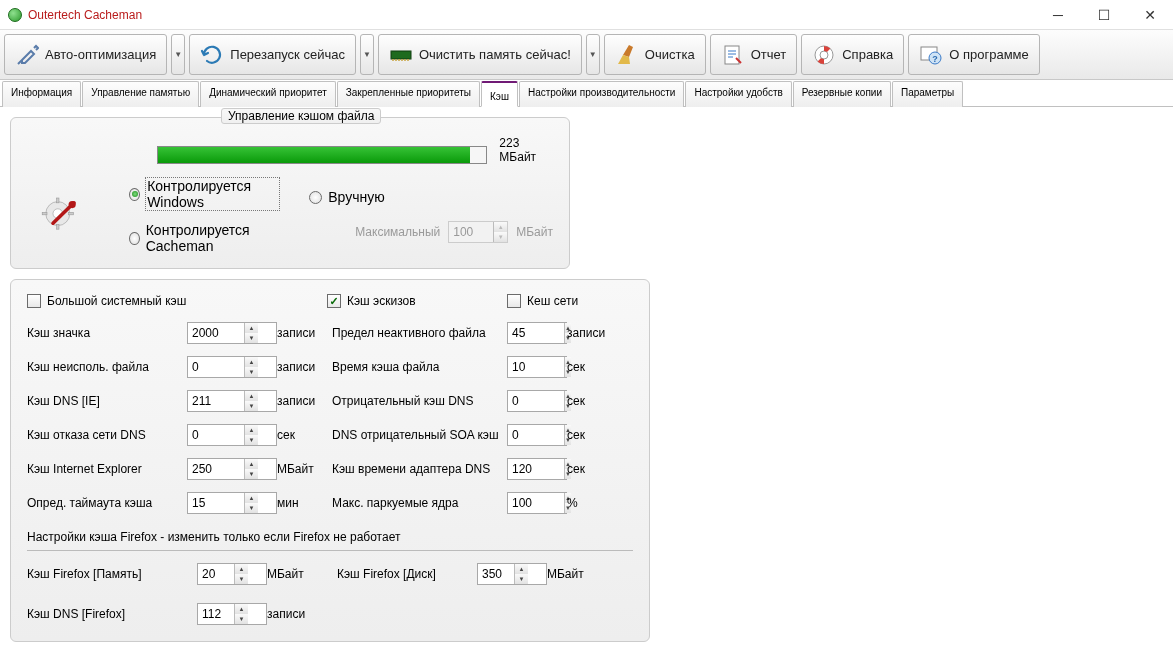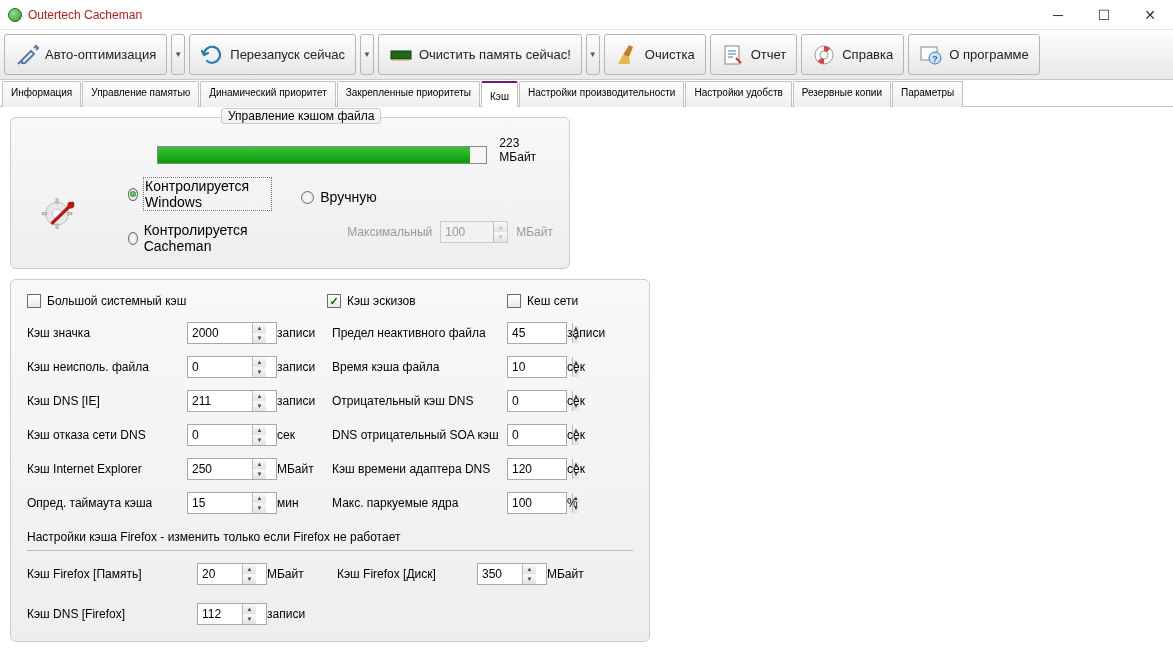--- a/index.html
+++ b/index.html
@@ -139,21 +139,20 @@
     background:radial-gradient(#7fdc7f,#178a17);
   }
   .radio.selected .rlabel { outline:1px dotted #777; padding:0 1px;}
   .disabled { color:#9a9a9a; }
   .maxrow { display:flex; align-items:center; gap:8px;margin-left:46px; }
   .spin {
     display:inline-flex; align-items:center;
     border:1px solid #a8a8a8;
     background:#fff;
     height:22px;
-    gap:8px;
   }
   .spin.disabled { background:#f2f2f2; color:#999; border-color:#ccc;}
   .spin input {
     border:none; width:44px; padding:2px 4px; font-size:12px;
     outline:none; background:transparent; color:inherit;
   }
   .spin .arrows { display:flex; flex-direction:column; width:14px; height:100%; border-left:1px solid #bbb;}
   .spin .arrows div { flex:1; display:flex;align-items:center;justify-content:center; font-size:6px; color:#444; background:linear-gradient(#fafafa,#e2e2e2);}
   .spin.disabled .arrows div{color:#bbb;}
   

